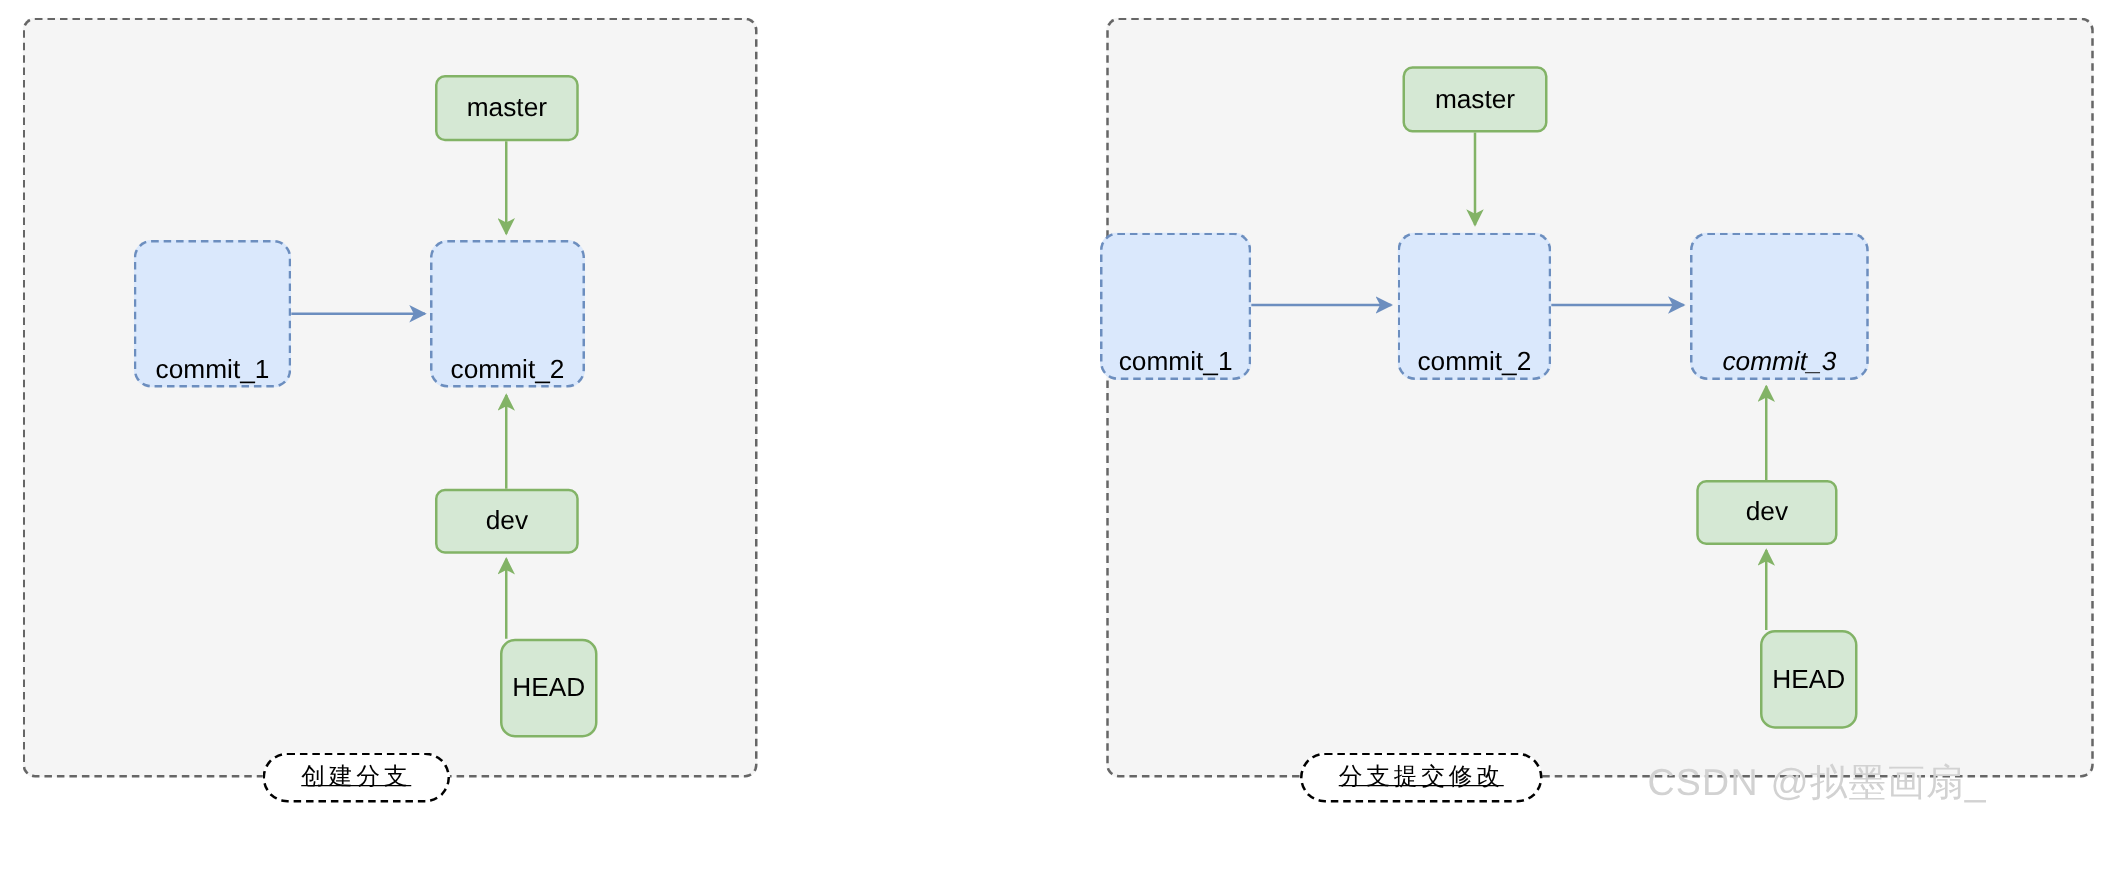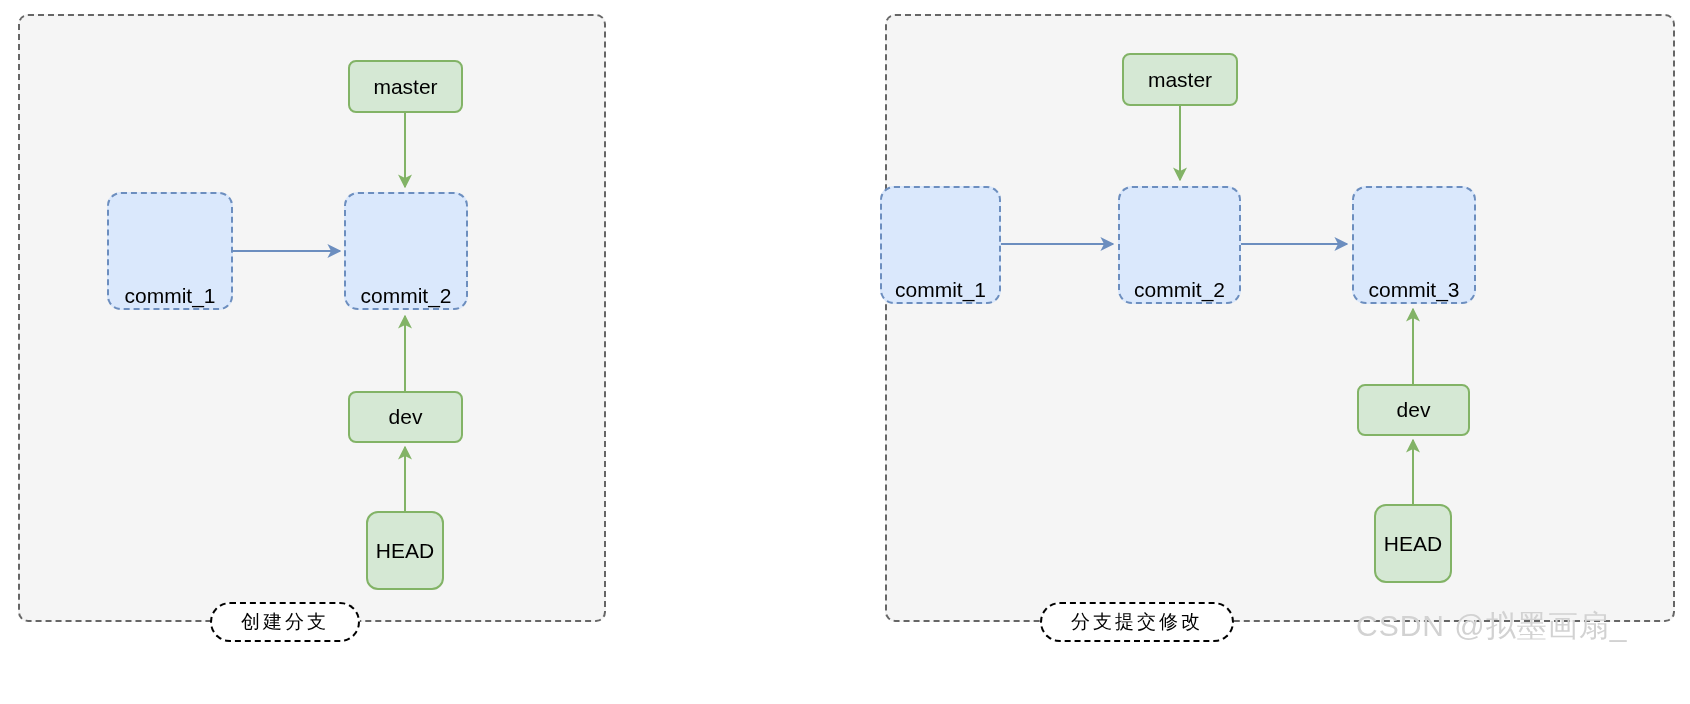--- a/index.html
+++ b/index.html
@@ -34,20 +34,21 @@
     height: 40px;
     line-height: 36px;
     text-align: center;
     font-family: "Liberation Serif", serif;
     font-size: 19px;
     color: #000000;
     letter-spacing: 3px;
     white-space: nowrap;
     padding: 0 16px;
     z-index: 5;
+    text-decoration: underline;
   }
 
   
   .node {
     position: absolute;
     box-sizing: border-box;
     display: flex;
     align-items: center;
     justify-content: center;
     font-size: 21px;
@@ -63,20 +64,21 @@
   .node-ref {
     background: #d5e8d4;
     border: 2px solid #82b366;
     border-radius: 8px;
     align-items: center;
   }
   .node-head {
     background: #d5e8d4;
     border: 2px solid #82b366;
     border-radius: 12px;
+    margin-left: 34px;
   }
 
   
   .edges {
     position: absolute;
     left: 0;
     top: 0;
     width: 1690px;
     height: 704px;
     pointer-events: none;
@@ -153,29 +155,29 @@
 </div>
 
 <div class="node node-commit" style="left:880px; top:186px; width:121px; height:118px;">
   <span>commit_1</span>
 </div>
 
 <div class="node node-commit" style="left:1118px; top:186px; width:123px; height:118px;">
   <span>commit_2</span>
 </div>
 
-<div class="node node-commit" style="left:1352px; top:186px; width:124px; height:118px;">
+<div class="node node-commit" style="left:1352px; top:186px; width:143px; height:118px;font-style:italic;">
   <span>commit_3</span>
 </div>
 
 <div class="node node-ref" style="left:1357px; top:384px; width:113px; height:52px;">
   <span>dev</span>
 </div>
 
 <div class="node node-head" style="left:1374px; top:504px; width:78px; height:79px;">
   <span>HEAD</span>
 </div>
 
 <div class="panel-caption" style="left:210px; top:602px; width:150px;">创建分支</div>
 
 <div class="panel-caption" style="left:1040px; top:602px; width:194px;">分支提交修改</div>
 
-<div class="watermark" style="left:1356px; top:606px;text-align:center;">CSDN @拟墨画扇_</div>
+<div class="watermark" style="left:1318px; top:606px;text-align:center;">CSDN @拟墨画扇_</div>
 
 </body></html>

